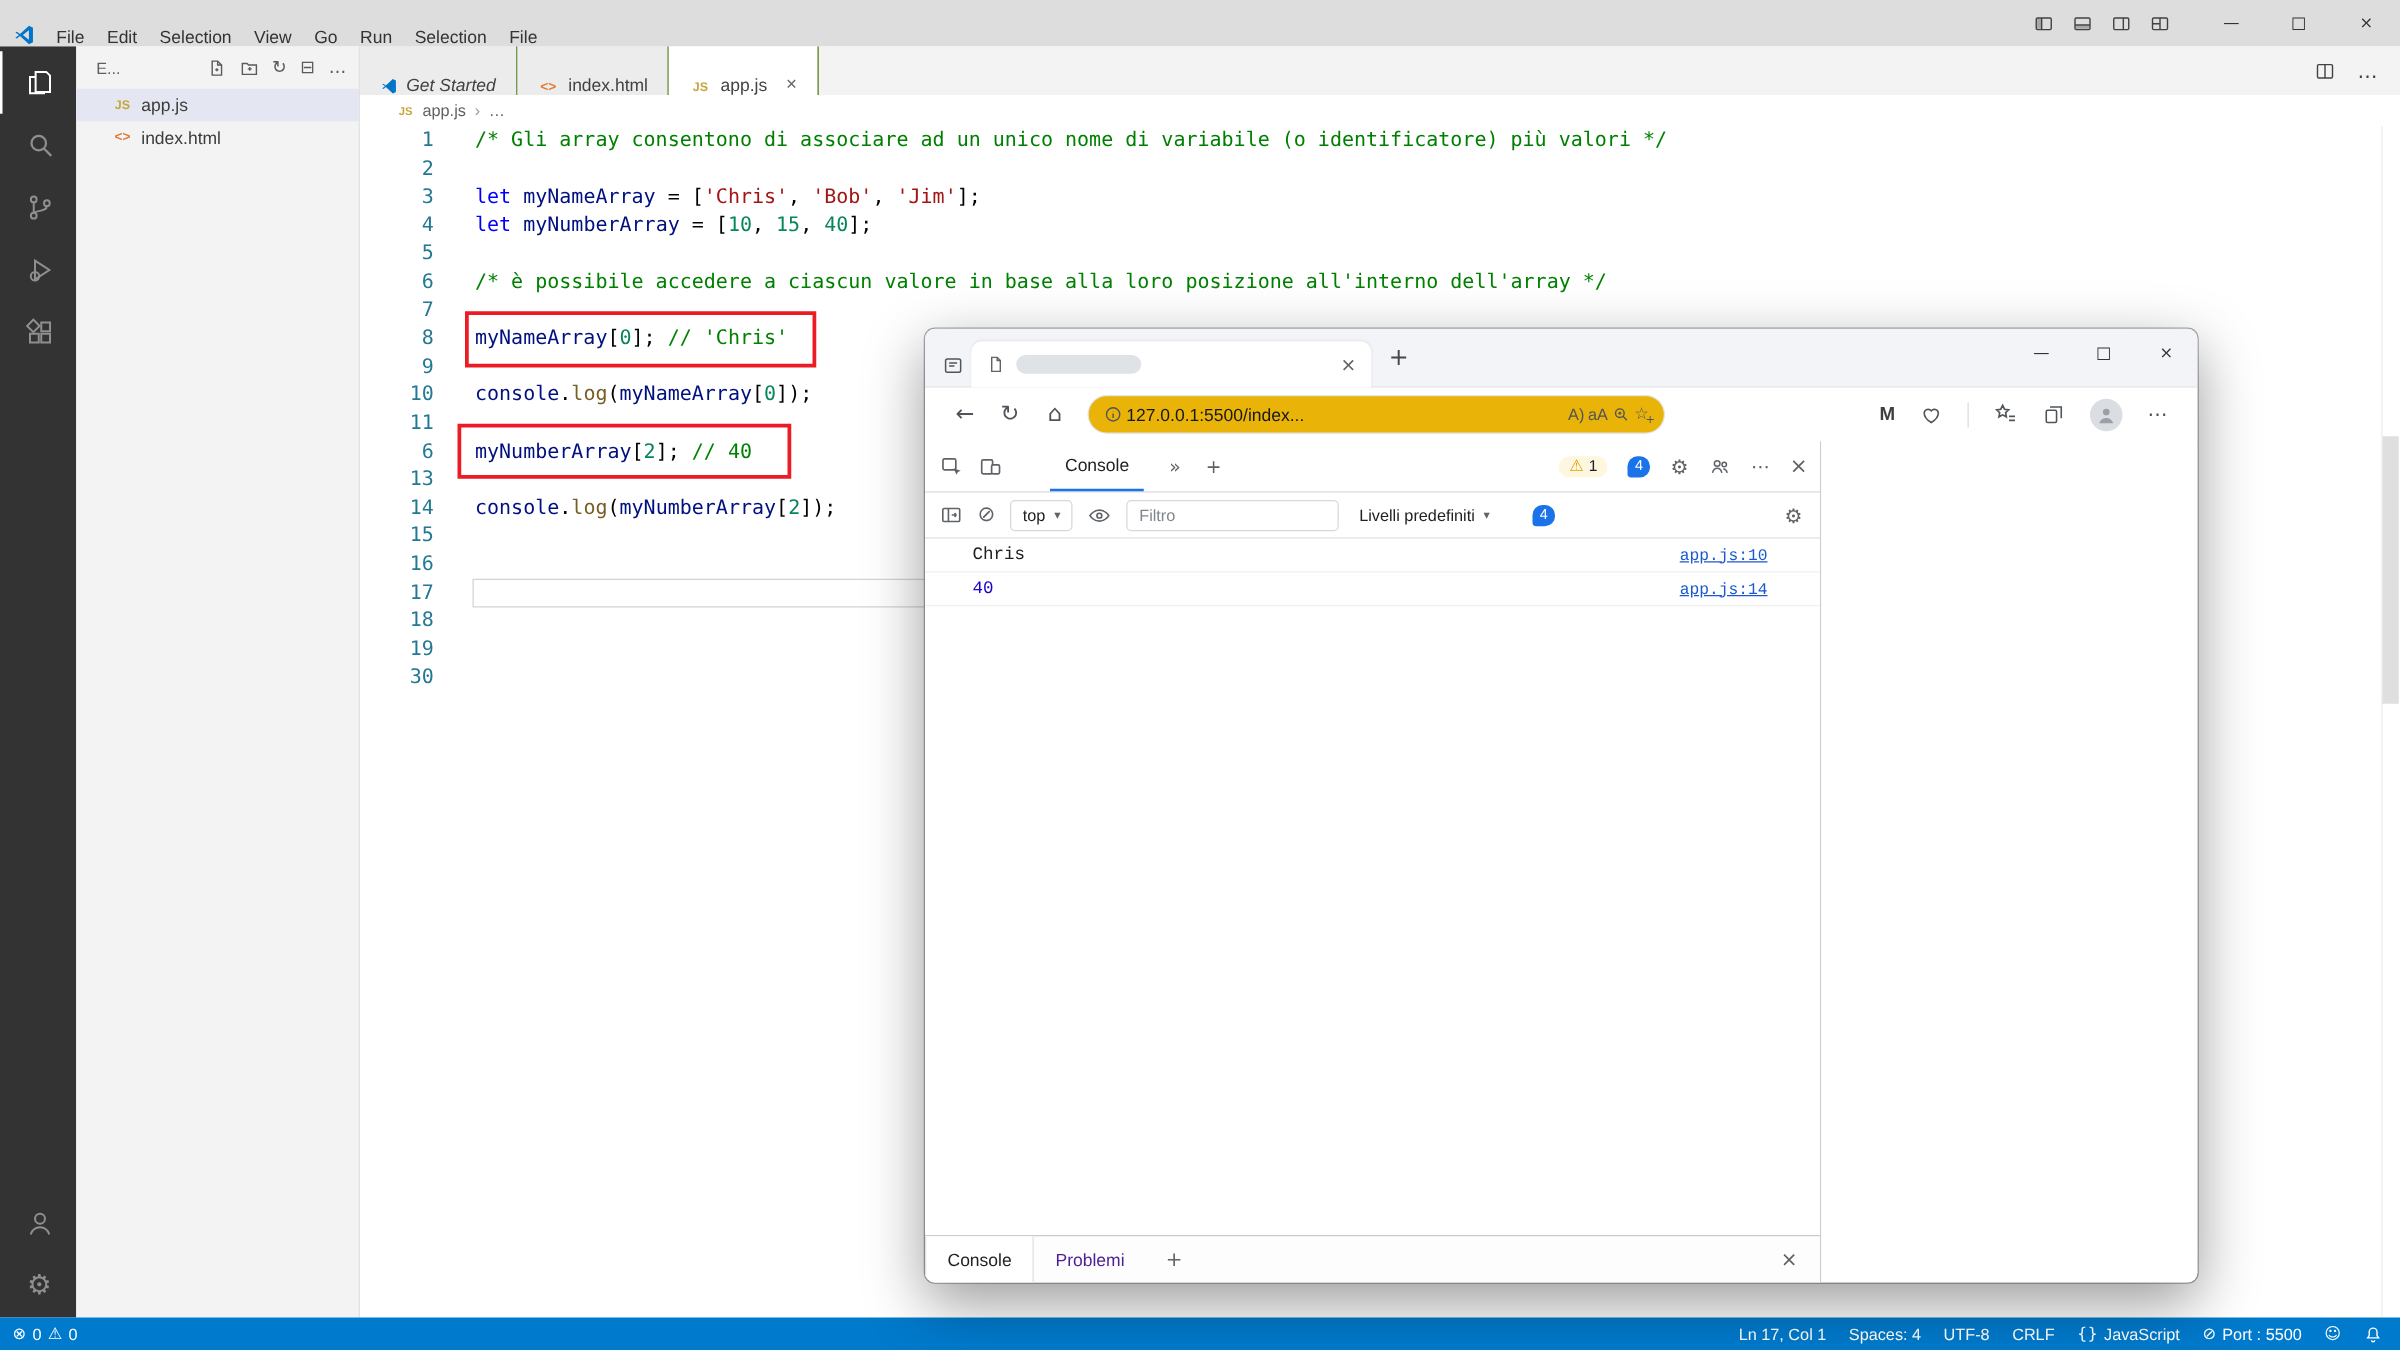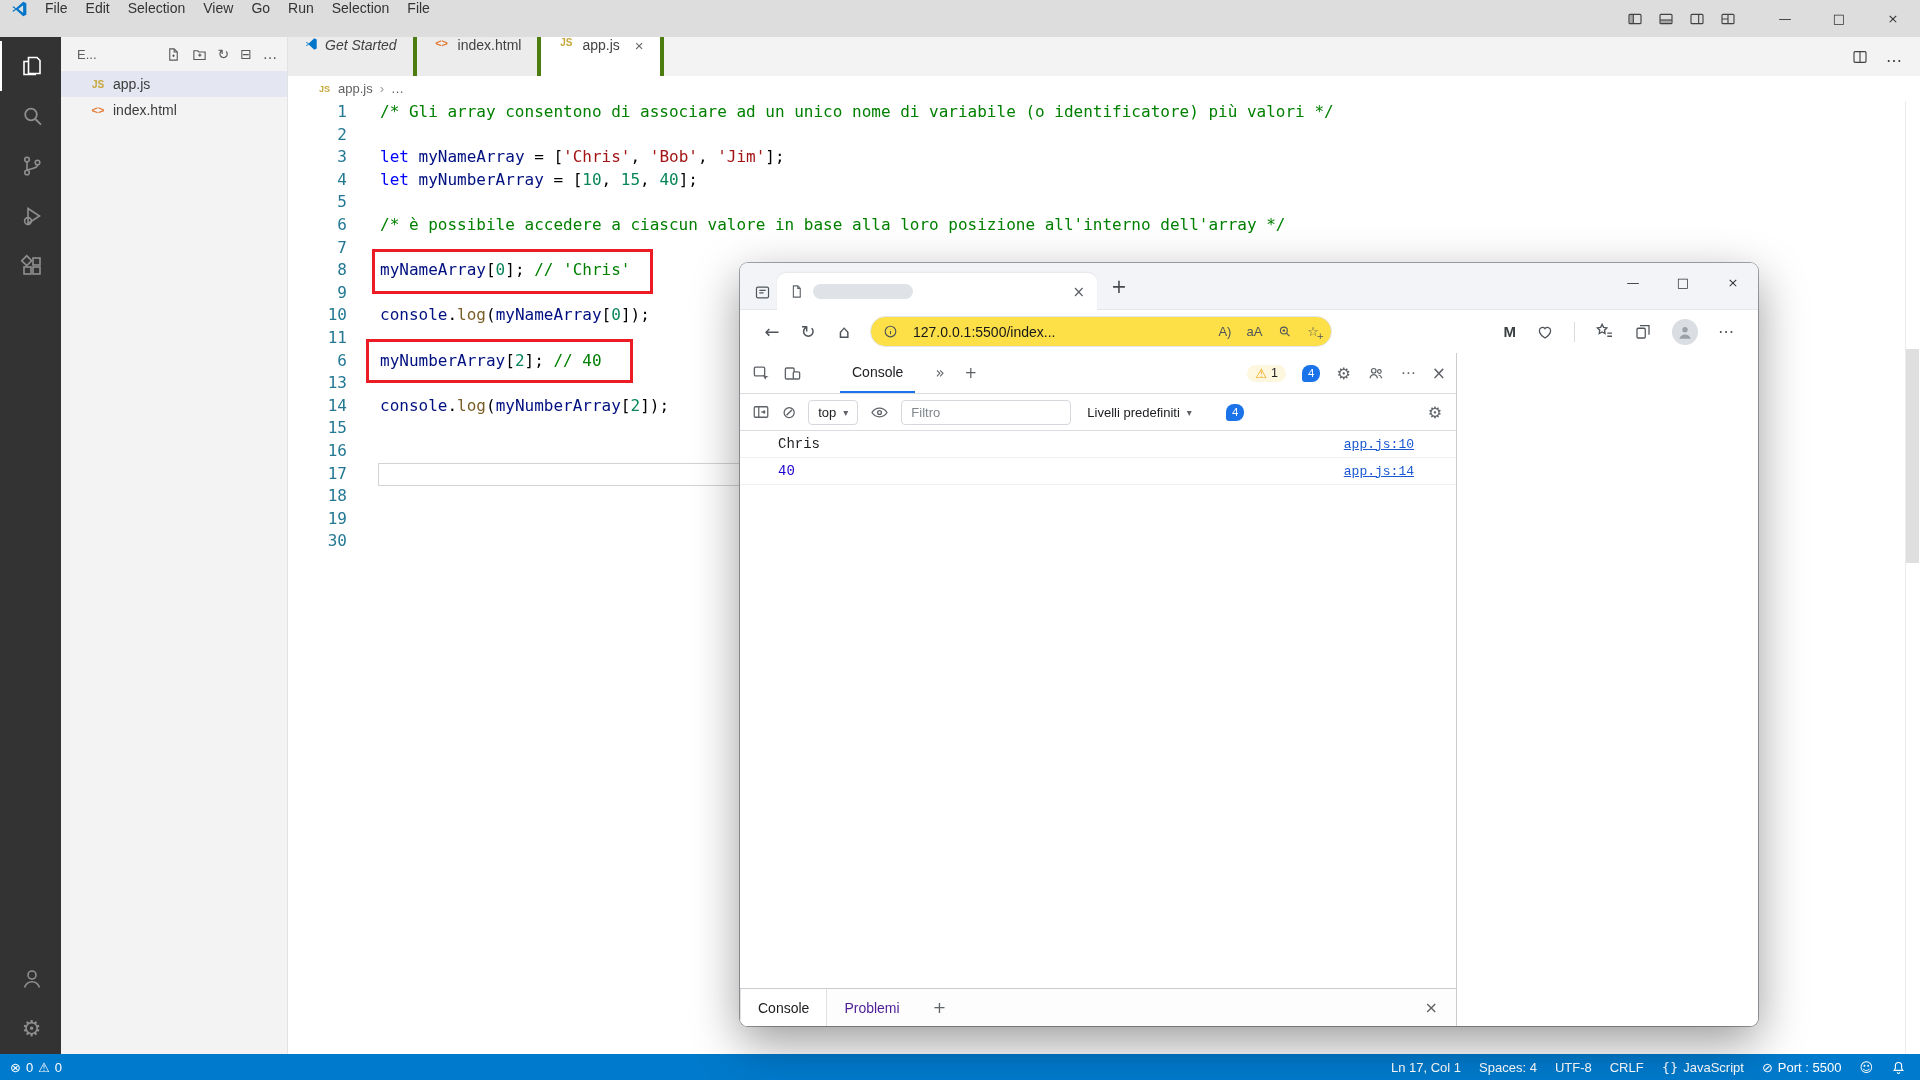--- a/index.html
+++ b/index.html
@@ -2,21 +2,21 @@
 <html><head>
 <meta charset="utf-8">
 <style>
   *{box-sizing:border-box;margin:0;padding:0}
   html,body{background:#222}
   #screen{position:relative;width:1920px;height:1080px;overflow:hidden;background:#fff;
     font-family:"Liberation Sans",sans-serif;-webkit-font-smoothing:antialiased}
   .u-ico{font-family:"DejaVu Sans","Liberation Sans",sans-serif}
 
   
-  .titlebar{position:absolute;top:0;left:0;right:0;height:37px;background:#dddddd;display:flex;align-items:flex-start;color:#333;font-size:14px;z-index:2}
+  .titlebar{position:absolute;top:0;left:0;right:0;height:37px;background:#dddddd;display:flex;align-items:flex-end;color:#333;font-size:14px;z-index:2}
   .vsc-logo{margin:0 8px 0 10px;flex:none}
   .menubar{display:flex;align-items:center}
   .menu-item{padding:0 9px;cursor:default}
   .tb-title{position:absolute;left:0;right:0;text-align:center;color:#555;font-size:14px;pointer-events:none}
   .tb-right{margin-left:auto;display:flex;align-items:center;gap:0;z-index:1}
   .tb-layouts{display:flex;align-items:center;gap:15px;margin-right:22px}
   .winbtn{width:54px;height:37px;display:flex;align-items:center;justify-content:center;font-size:13px;color:#333}
 
   
   .main{position:absolute;top:37px;bottom:26px;left:0;right:0;display:flex}
@@ -35,21 +35,21 @@
   .file-row.selected{background:#e4e6f1}
   .file-name{font-size:14px}
   .fi{display:inline-block;width:18px;text-align:center;font-weight:bold;font-size:10px;letter-spacing:0}
   .fi-js{color:#c7a73c}
   .fi-html{color:#e37933;font-size:11px}
   .fi-svg{flex:none}
 
   .editor-col{flex:1;display:flex;flex-direction:column;min-width:0;background:#fff}
   .tabbar{height:39px;background:#f3f3f3;display:flex;align-items:stretch;flex:none}
   .tabs{display:flex;align-items:stretch}
-  .tab{display:flex;align-items:flex-start;gap:7px;padding:0 16px;background:#ececec;border-right:4px solid #4d7c0f;font-size:14px;color:#424242}
+  .tab{display:flex;align-items:flex-end;gap:7px;padding:0 16px;background:#ececec;border-right:1px solid #4d7c0f;font-size:14px;color:#424242}
   .tab.active{background:#fff}
   .tab-label.it{font-style:italic}
   .tab-close{margin-left:8px;color:#666;font-size:15px}
   .tab-acts{margin-left:auto;display:flex;align-items:center;gap:18px;padding-right:18px;color:#424242}
   .breadcrumb{height:25px;display:flex;align-items:center;gap:7px;padding-left:30px;font-size:13px;color:#616161;background:#fff;flex:none}
   .fi.small{width:13px;font-size:9px}
   .bc-sep{color:#9a9a9a}
 
   .editor{flex:1;position:relative;background:#fff;overflow:hidden}
   .code-wrap{position:absolute;inset:0;display:flex}
@@ -81,21 +81,21 @@
   .tab-actions{margin:0 6px 8px 14px;color:#50555b}
   .e-tab{width:320px;height:37px;background:#fff;border-radius:9px 9px 0 0;display:flex;align-items:center;gap:9px;padding:0 12px;margin-bottom:-1px;z-index:1;box-shadow:0 -1px 2px rgba(0,0,0,.06)}
   .tab-ghost{width:100px;height:15px;background:#dfe2e6;border-radius:8px}
   .e-tab-close{margin-left:auto;color:#5f6368;font-size:15px}
   .new-tab{margin:0 0 12px 14px;font-size:19px;color:#45494e}
   .e-winctrl{position:absolute;right:0;top:0;height:38px;display:flex}
   .e-winbtn{width:50px;display:flex;align-items:center;justify-content:center;font-size:13px;color:#333}
 
   .e-navbar{height:43px;background:#fff;display:flex;align-items:center;padding:0 10px 0 14px;flex:none}
   .nav-btn{width:36px;height:36px;display:flex;align-items:center;justify-content:center;font-size:18px;color:#50555b}
-  .addr{width:462px;height:31px;background:#fde047;border:1px solid #e1e4e8;border-radius:16px;display:flex;align-items:center;gap:15px;padding:0 12px;margin:0 8px}
+  .addr{width:462px;height:31px;background:#eab308;border:1px solid #e1e4e8;border-radius:16px;display:flex;align-items:center;gap:3px;padding:0 12px;margin:0 8px}
   .addr-text{font-size:14px;color:#17181a;white-space:nowrap;overflow:hidden}
   .addr-sp{flex:1}
   .addr-ico{color:#50555b;font-size:13px;flex:none}
   .star-plus{position:relative}
   .star-plus .plus{position:absolute;right:-5px;bottom:-2px;font-size:9px}
   .nav-cluster{margin-left:auto;display:flex;align-items:center;gap:20px;padding-right:14px}
   .m-badge{font-weight:bold;font-size:15px;color:#3c4043}
   .vdiv{width:1px;height:20px;background:#dadce0}
   .avatar{width:26px;height:26px;border-radius:50%;background:#dadde1;display:flex;align-items:center;justify-content:center;overflow:hidden}
 

